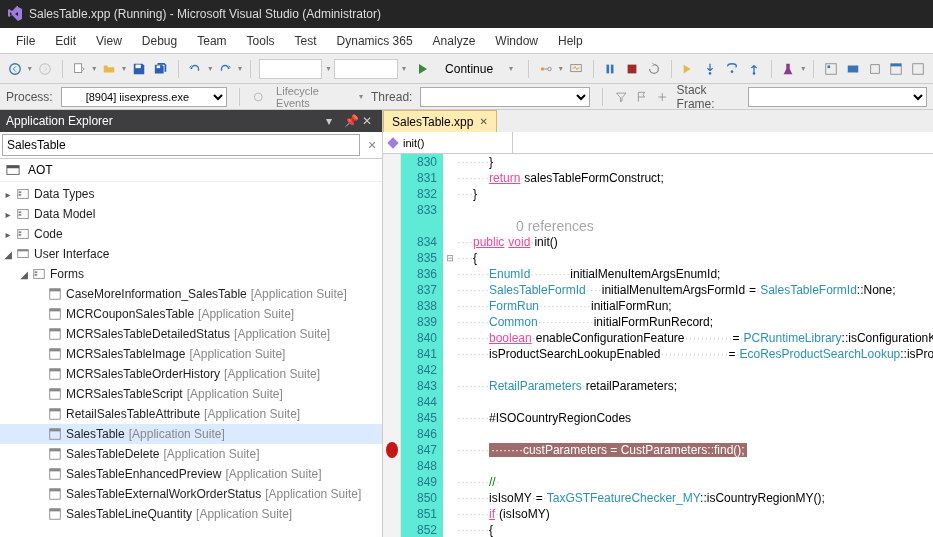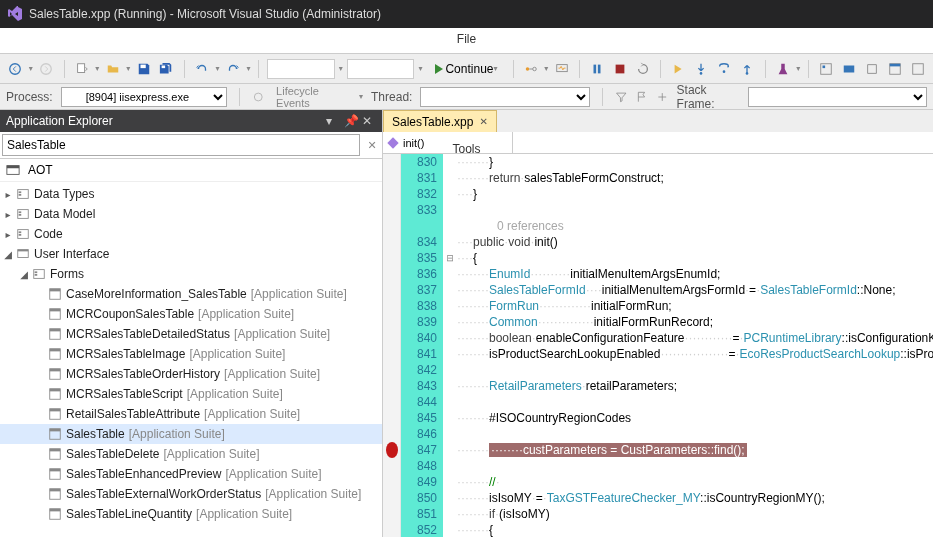--- a/index.html
+++ b/index.html
@@ -2,28 +2,28 @@
 <html><head>
 <meta charset="utf-8">
 <style>
 * { margin: 0; padding: 0; box-sizing: border-box; font-family: "Segoe UI", Tahoma, sans-serif; }
 body { width: 933px; height: 537px; overflow: hidden; background: #fff; display: flex; flex-direction: column; }
 
 .titlebar { height: 28px; background: #252526; color: #cccccc; display: flex; align-items: center; padding: 0 7px; font-size: 12px; }
 .titlebar .vs-logo { width: 16px; height: 16px; margin-right: 6px; }
 .titlebar-text { color: #ddd; }
 
-.menubar { height: 26px; background: #fff; display: flex; align-items: center; padding: 0 6px; font-size: 12px; border-bottom: 1px solid #ccc; gap: 0; flex-direction: column; }
+.menubar { height: 26px; background: #fff; display: flex; align-items: center; padding: 0 6px; font-size: 12px; border-bottom: 1px solid #ccc; gap: 0; }
 .menubar .menu-item { padding: 4px 10px; color: #333; cursor: default; }
 
 .toolbar { height: 30px; background: #eeeeee; border-bottom: 1px solid #ccc; display: flex; align-items: center; gap: 4px; padding: 0 6px; }
 .tbtn { width: 22px; height: 22px; display: flex; align-items: center; justify-content: center; border: 1px solid transparent; }
 .tbtn svg { width: 14px; height: 14px; }
 .tsep { width: 1px; height: 18px; background: #ccc; margin: 0 4px; }
-.continue-btn { display: flex; align-items: center; gap: 0; padding: 0 6px; font-size: 12px; height: 22px; border: 1px solid transparent; }
+.continue-btn { display: flex; align-items: center; gap: 16px; padding: 0 6px; font-size: 12px; height: 22px; border: 1px solid transparent; }
 .continue-btn svg { width: 12px; height: 12px; }
 
 .debugbar { height: 26px; background: #eeeeee; border-bottom: 1px solid #ccc; display: flex; align-items: center; padding: 0 6px; font-size: 12px; gap: 8px; }
 .debugbar .label { color: #555; }
 .debugbar select, .debugbar input { height: 20px; font-size: 11px; border: 1px solid #aaa; background: #fff; }
 .proc-combo { width: 170px; font-size: 12px; padding: 0 20px; }
 .thread-combo { width: 190px; }
 .stack-combo { width: 200px; }
 .lifecycle { color: #888; font-size: 11px; padding: 0 4px; }
 
@@ -58,43 +58,43 @@
 
 .editor { flex: 1; display: flex; overflow: hidden; background: #fff; font-family: Consolas, monospace; font-size: 12px; line-height: 16px; }
 .gutter-bp { width: 18px; background: #f3f3f3; border-right: 1px solid #e5e5e5; }
 .bp-dot { width: 12px; height: 12px; background: #c41818; border-radius: 50%; margin: 0 auto; }
 .gutter-ln { width: 42px; text-align: right; color: #237893; padding-right: 6px; background: #5eead4; user-select: none; }
 .gutter-ln div, .gutter-bp div { height: 16px; }
 .gutter-fold { width: 14px; color: #888; font-size: 9px; }
 .gutter-fold div { height: 16px; text-align: center; }
 .code { flex: 1; overflow: hidden; white-space: pre; }
 .code .line { height: 16px; }
-.kw { color: #404040; }
+.kw { color: #ec4899; text-decoration: underline; }
 .type { color: #2b91af; }
 .com { color: #008000; }
 .ws { color: #d0d0d0; }
 .hl { background: #9f6b6b; color: #fff; padding: 0 2px; }
-.ref { color: #a8a8a8; font-size: 12px; }
+.ref { color: #a8a8a8; font-size: 14px; margin-left: 19px; }
 
 svg { fill: currentColor; }
 </style>
 </head>
 <body>
 
 <div class="titlebar">
   <svg class="vs-logo" viewBox="0 0 16 16">
       <path fill="#a17ce0" d="M11 1l4 2v10l-4 2-6-6-3 2-1-1V4l1-1 3 2 6-6zM3 6v4l2-2-2-2zm8 0l-3 2 3 2V6z"></path>
     </svg>
   <span class="titlebar-text">SalesTable.xpp (Running) - Microsoft Visual Studio  (Administrator)</span>
 </div>
 
 <div class="menubar" id="menubar">
     <div class="menu-item">File</div>
     <div class="menu-item">Edit</div>
-    <div class="menu-item">Stack</div>
+    <div class="menu-item">View</div>
     <div class="menu-item">Debug</div>
     <div class="menu-item">Team</div>
     <div class="menu-item">Tools</div>
     <div class="menu-item">Test</div>
     <div class="menu-item">Dynamics 365</div>
     <div class="menu-item">Analyze</div>
     <div class="menu-item">Window</div>
     <div class="menu-item">Help</div>
   </div>
 

